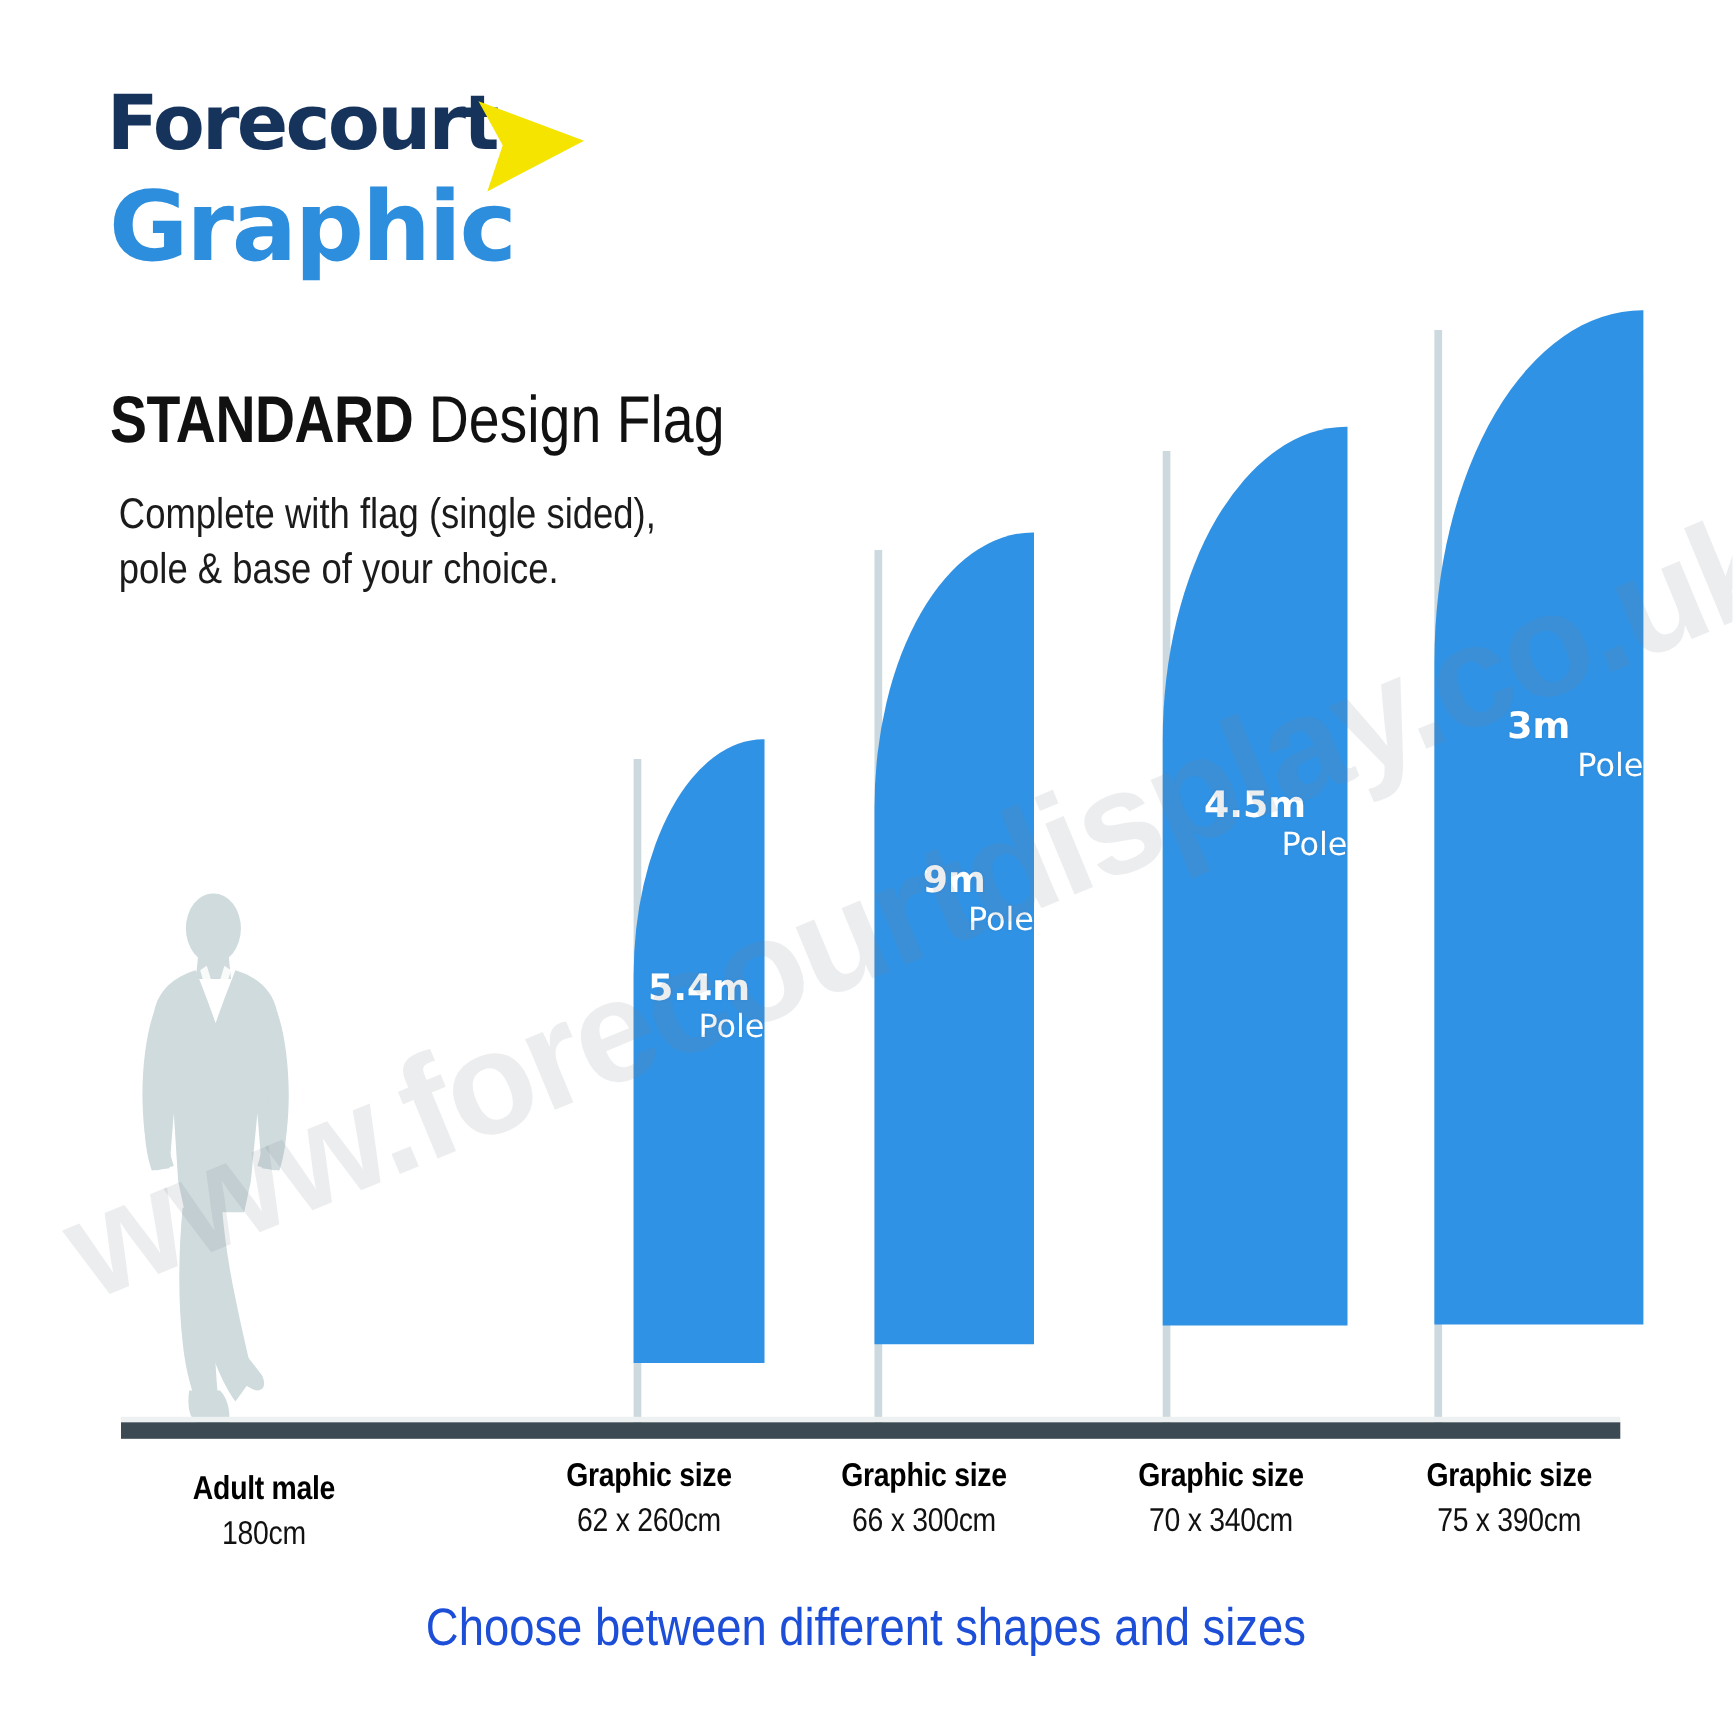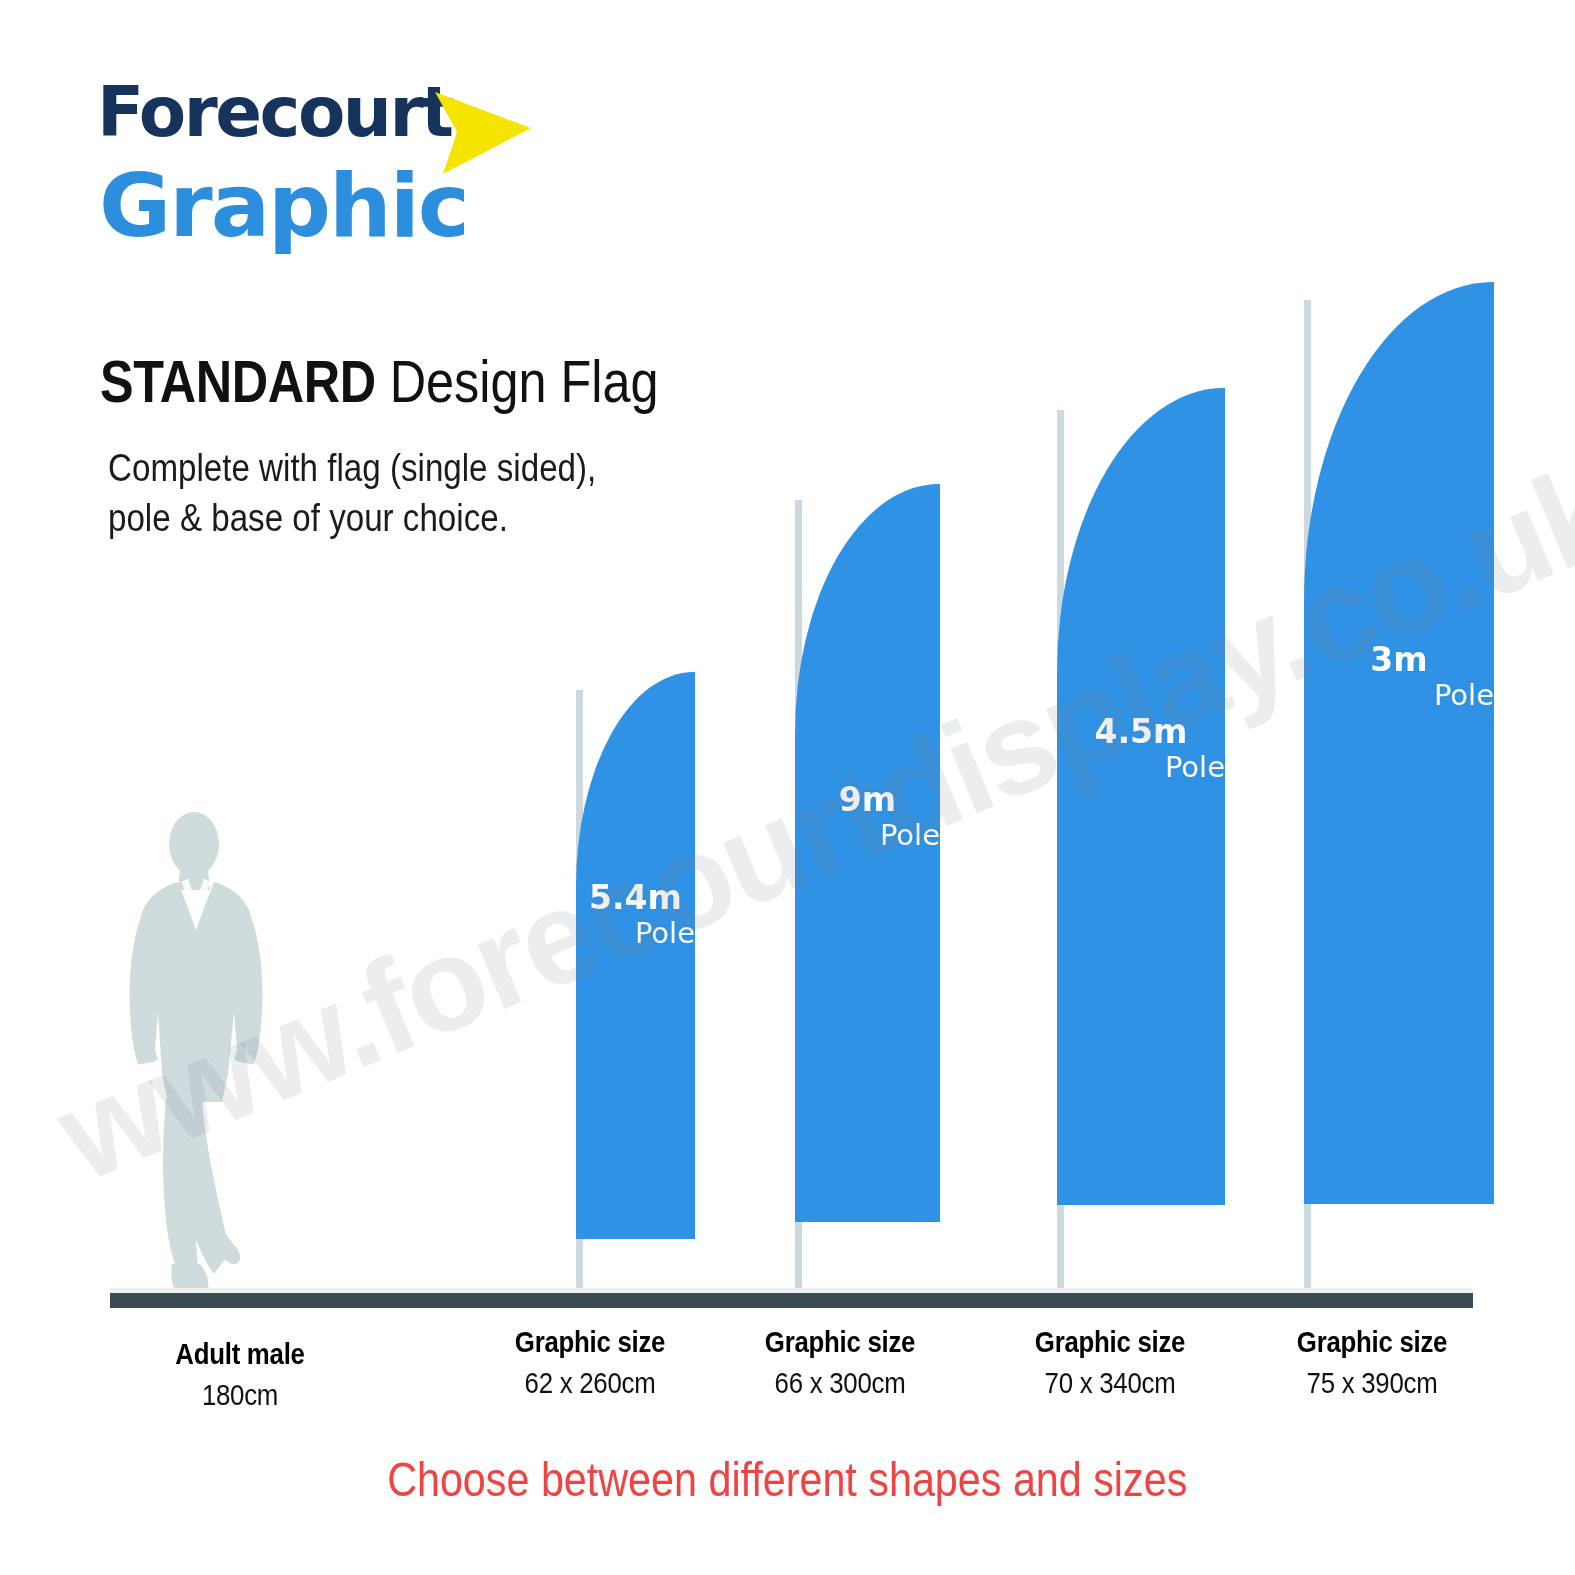--- a/index.html
+++ b/index.html
@@ -159,21 +159,21 @@
 
   
   #footer{
     position:absolute;
     left:0;top:1452px;
     width:1575px;
     text-align:center;
     font-family:"Liberation Sans Narrow","Liberation Sans", sans-serif;
     font-size:48px;
     font-weight:400;
-    color:#ef4444;
+    color:#1d4ed8;
     z-index:8;
   }
   #footer span{display:inline-block;transform:scaleX(0.86);}
 </style>
 </head>
 <body>
 
 <div id="stage">
 
   <div id="logo">

